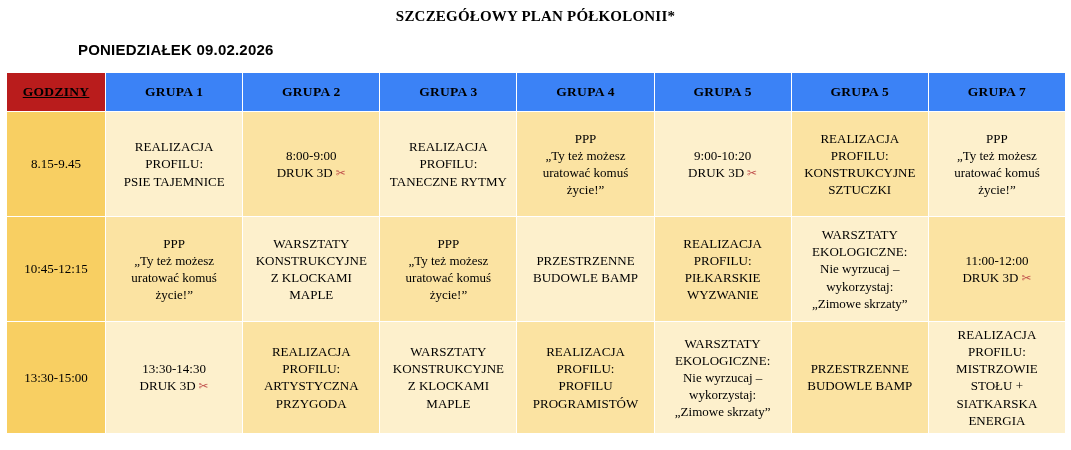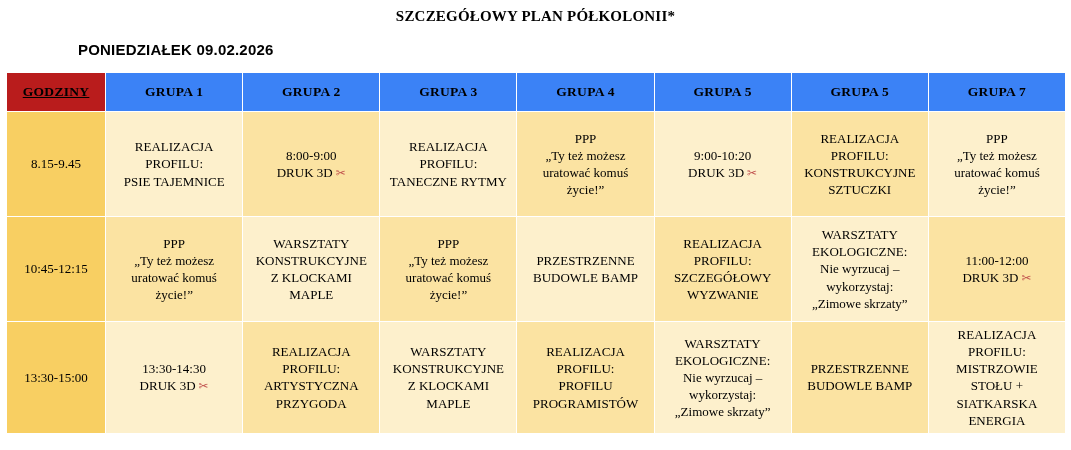--- a/index.html
+++ b/index.html
@@ -180,21 +180,21 @@
             <span class="cell-line">uratować komuś</span>
             <span class="cell-line">życie!”</span>
           </td>
           <td class="cell-a">
             <span class="cell-line">PRZESTRZENNE</span>
             <span class="cell-line">BUDOWLE BAMP</span>
           </td>
           <td class="cell-b">
             <span class="cell-line">REALIZACJA</span>
             <span class="cell-line">PROFILU:</span>
-            <span class="cell-line">SZCZEGÓŁOWY</span>
+            <span class="cell-line">PIŁKARSKIE</span>
             <span class="cell-line">WYZWANIE</span>
           </td>
           <td class="cell-a">
             <span class="cell-line">WARSZTATY</span>
             <span class="cell-line">EKOLOGICZNE:</span>
             <span class="cell-line">Nie wyrzucaj –</span>
             <span class="cell-line">wykorzystaj:</span>
             <span class="cell-line">„Zimowe skrzaty”</span>
           </td>
           <td class="cell-b">

